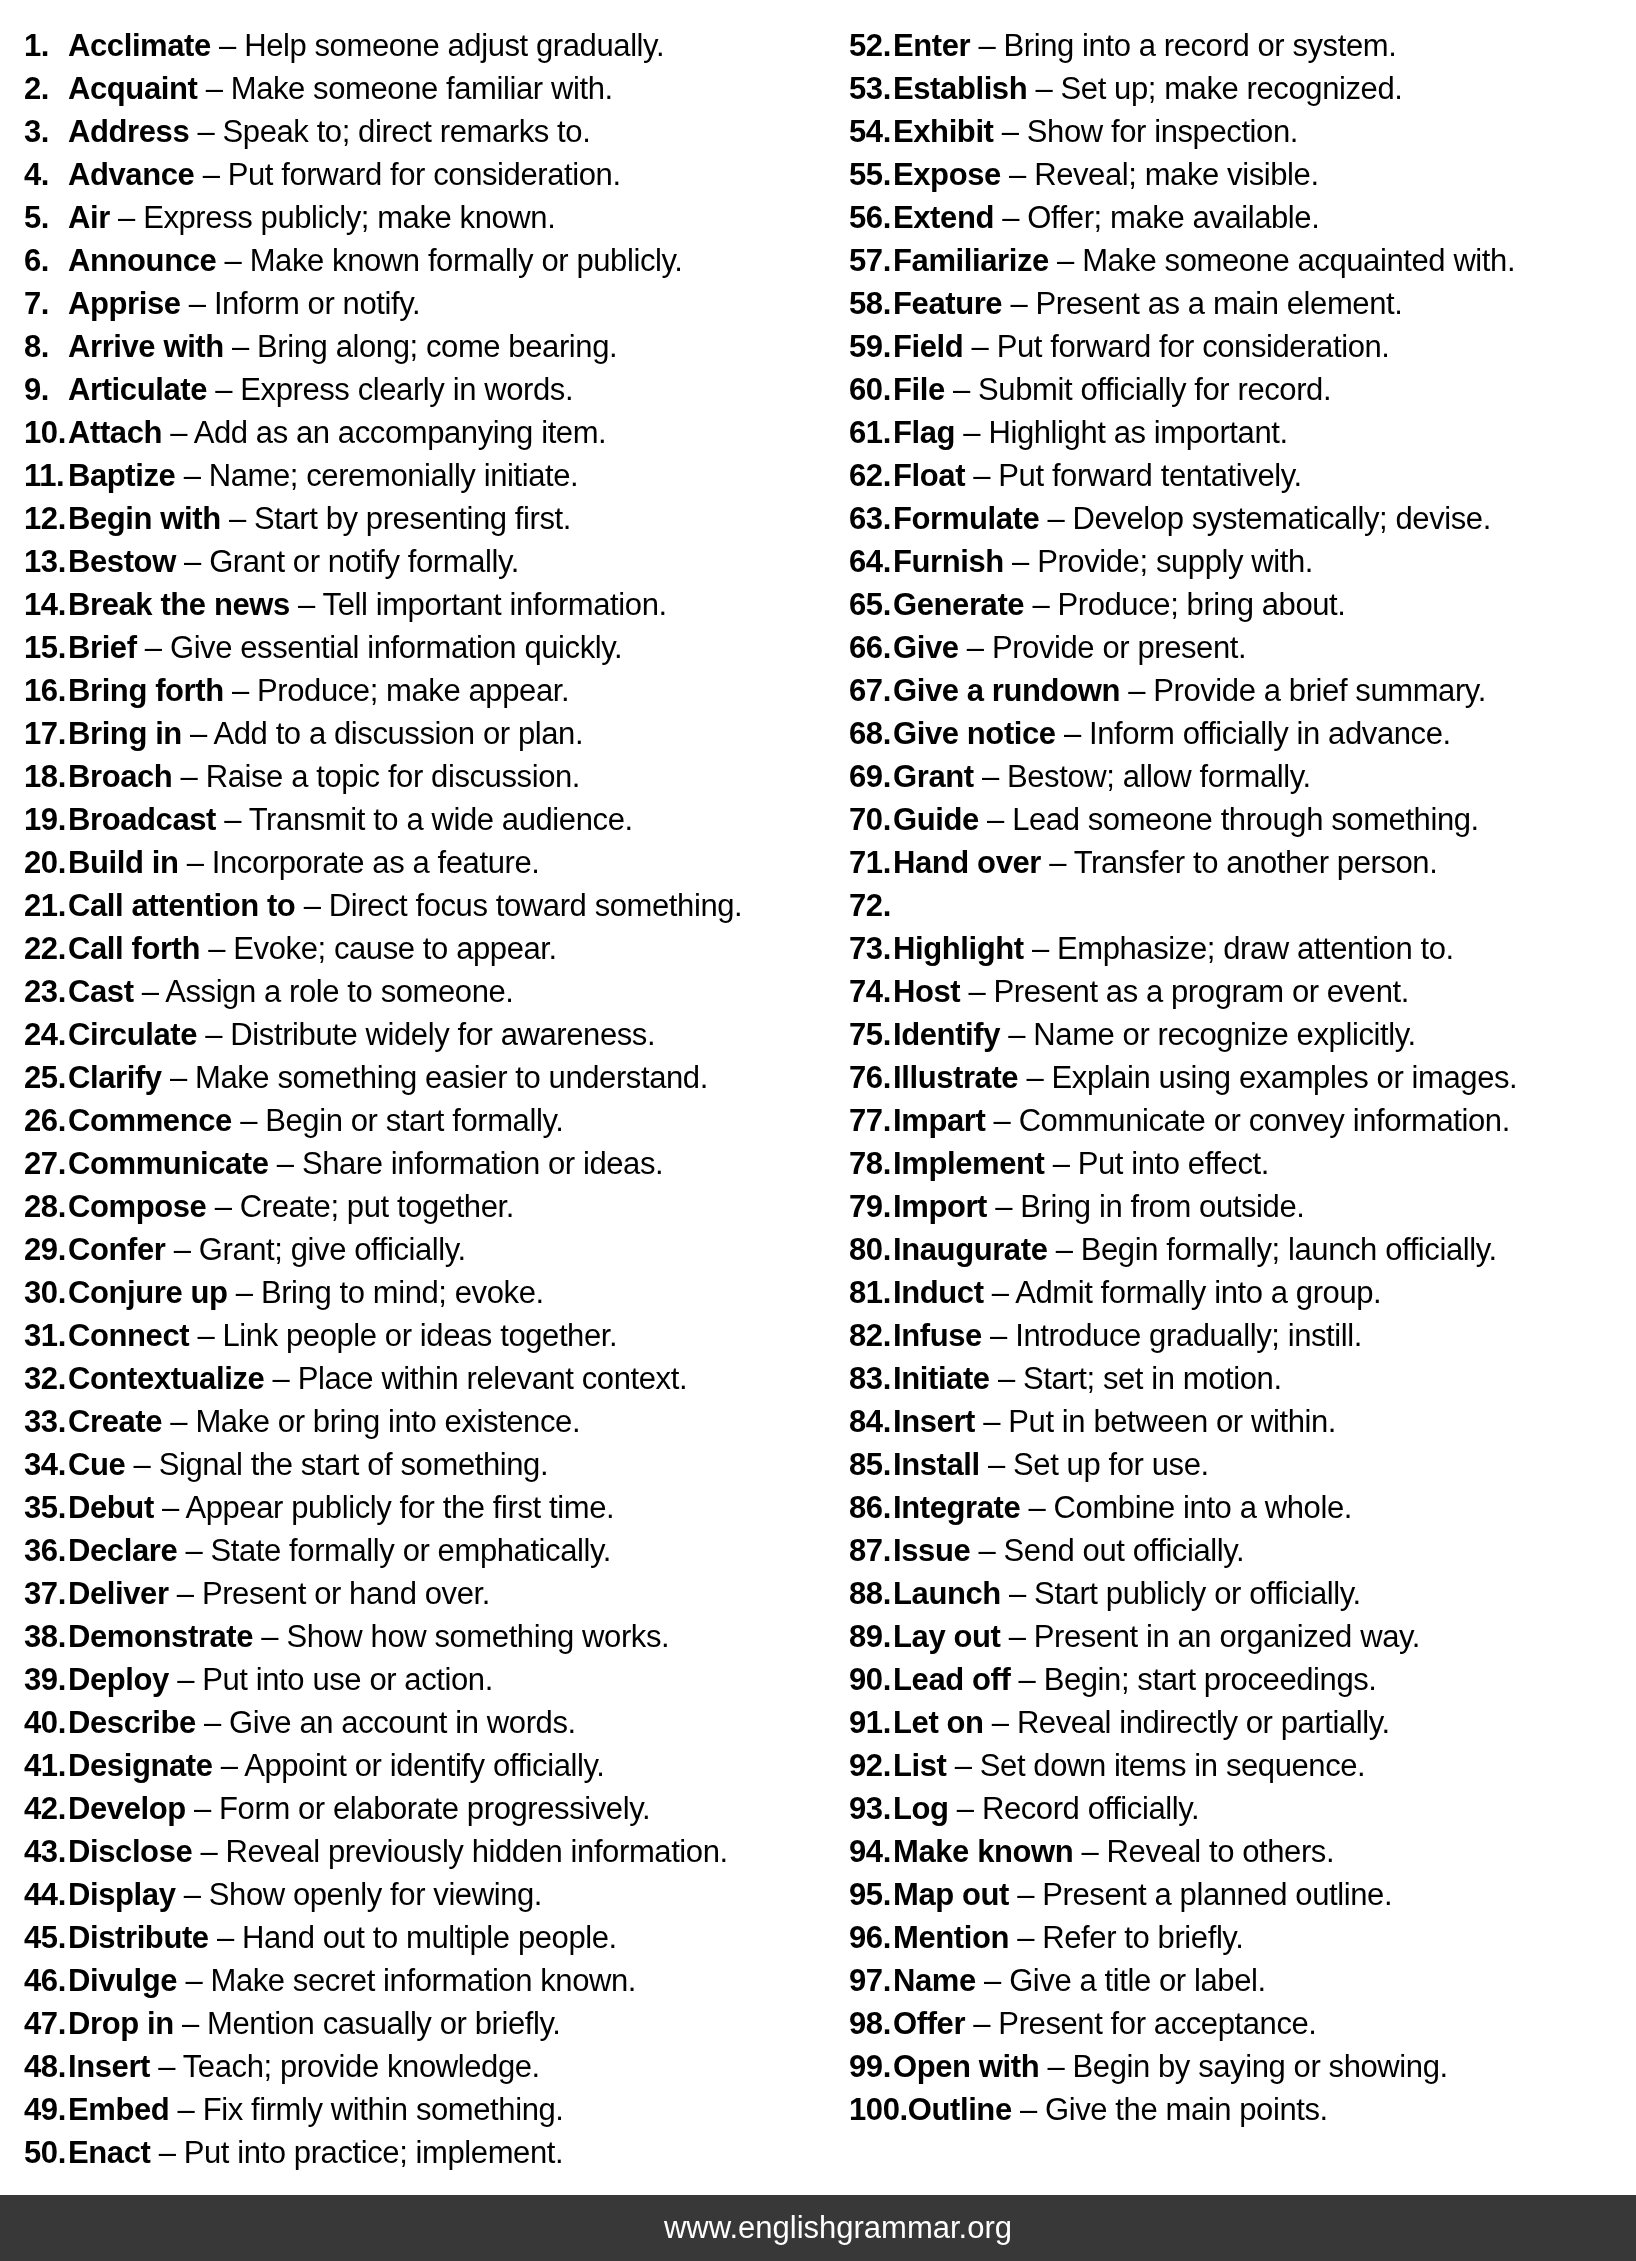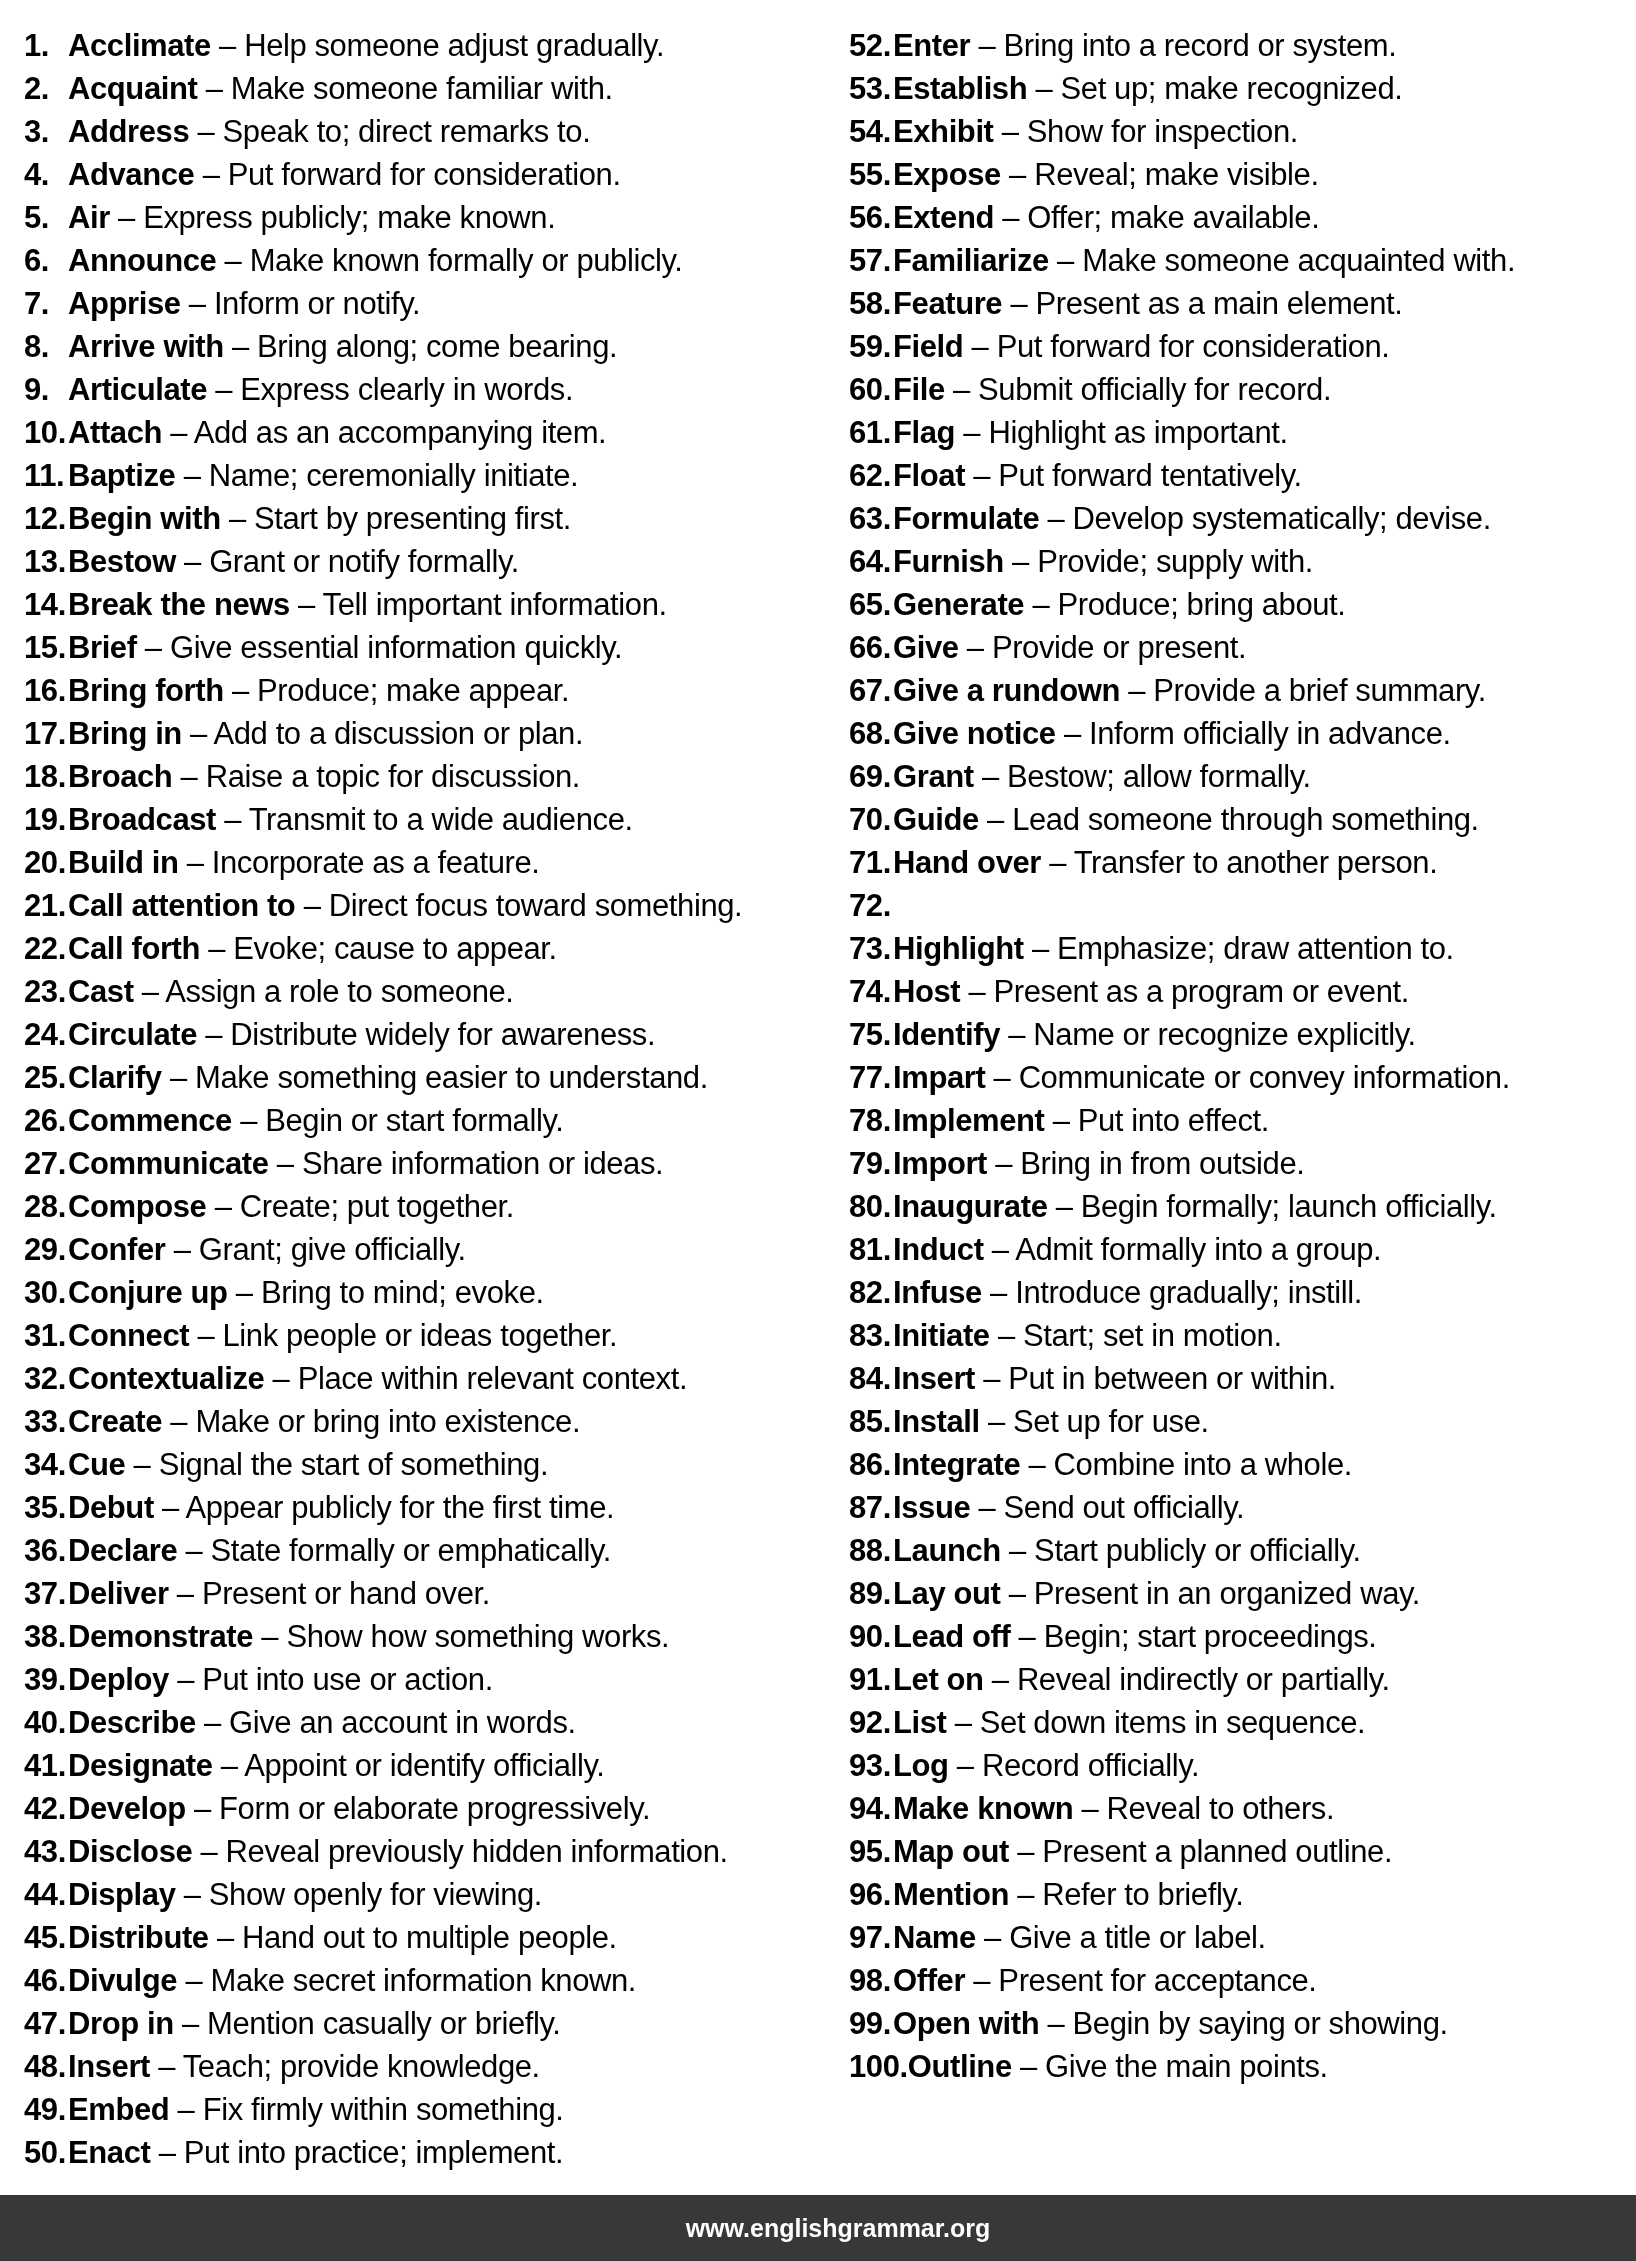--- a/index.html
+++ b/index.html
@@ -43,22 +43,22 @@
     position: absolute;
     left: 0;
     bottom: 0;
     width: 100%;
     height: 66px;
     display: flex;
     align-items: center;
     justify-content: center;
   }
   .footer-url {
-    font-size: 25px;
-    font-weight: bold;
+    font-size: 31px;
+    font-weight: normal;
     letter-spacing: 0;
     margin-left: 40px;
   }
 </style>
 </head>
 <body>
 
 <div class="page">
   <div class="columns">
     <div class="col col-left">
@@ -351,20 +351,24 @@
           <span class="num">73.</span>
           <span class="txt"><span class="term">Highlight</span><span class="sep"> – </span><span class="def">Emphasize; draw attention to.</span></span>
         </div>
         <div class="item">
           <span class="num">74.</span>
           <span class="txt"><span class="term">Host</span><span class="sep"> – </span><span class="def">Present as a program or event.</span></span>
         </div>
         <div class="item">
           <span class="num">75.</span>
           <span class="txt"><span class="term">Identify</span><span class="sep"> – </span><span class="def">Name or recognize explicitly.</span></span>
+        </div>
+        <div class="item">
+          <span class="num">76.</span>
+          <span class="txt"><span class="term">Illustrate</span><span class="sep"> – </span><span class="def">Explain using examples or images.</span></span>
         </div>
         <div class="item">
           <span class="num">77.</span>
           <span class="txt"><span class="term">Impart</span><span class="sep"> – </span><span class="def">Communicate or convey information.</span></span>
         </div>
         <div class="item">
           <span class="num">78.</span>
           <span class="txt"><span class="term">Implement</span><span class="sep"> – </span><span class="def">Put into effect.</span></span>
         </div>
         <div class="item">

